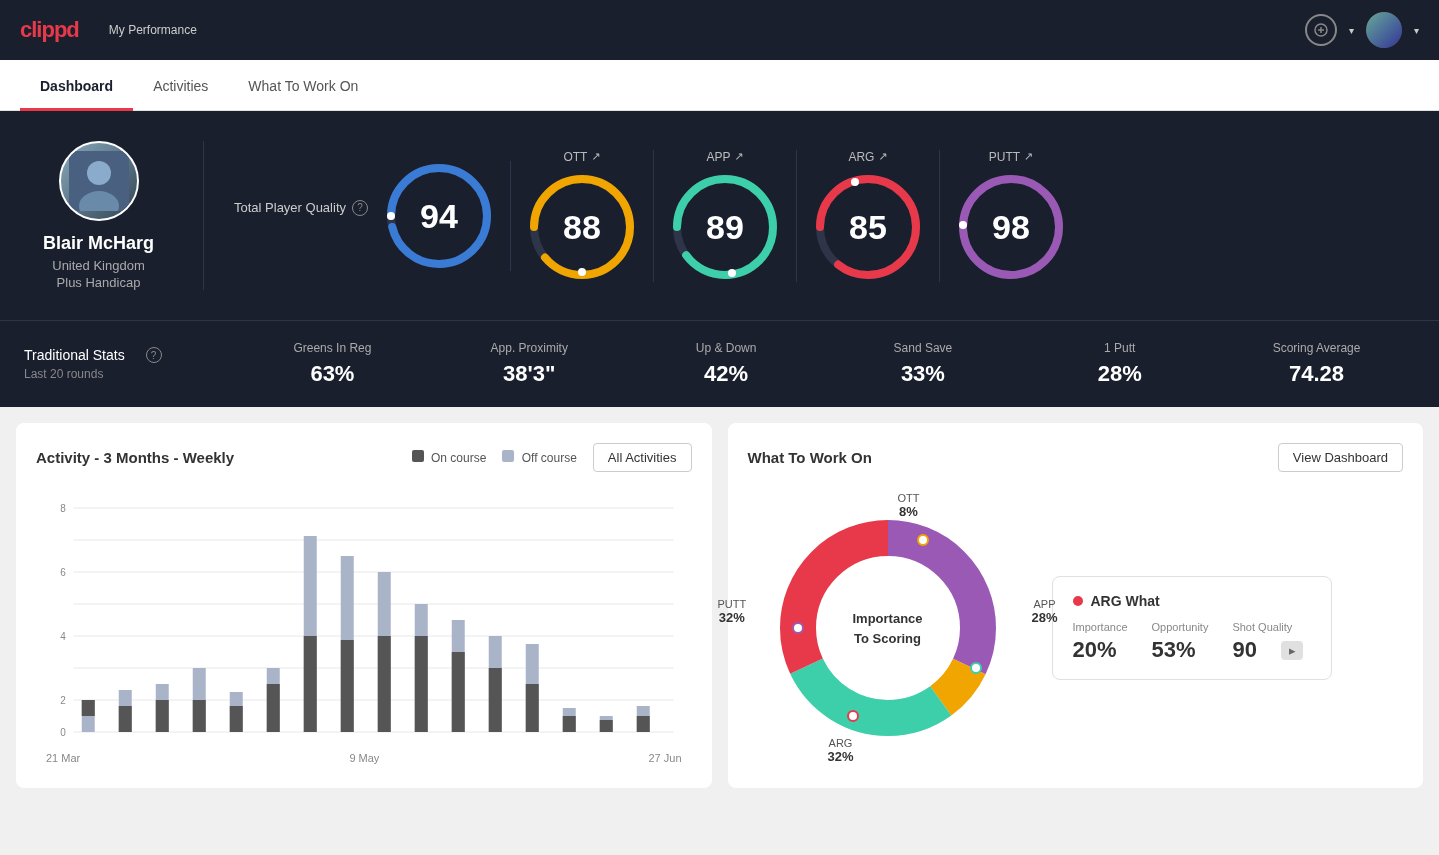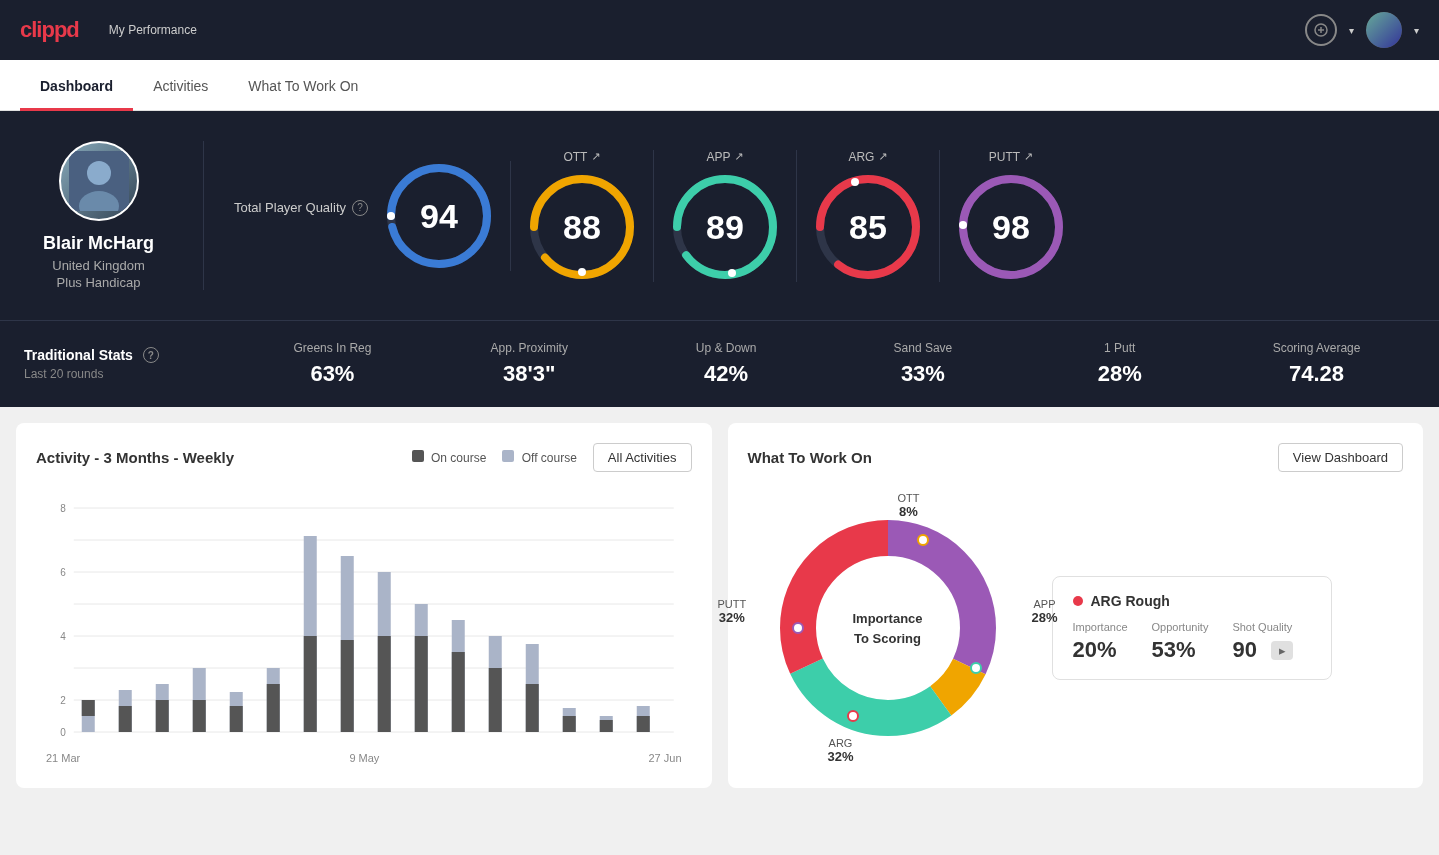--- a/index.html
+++ b/index.html
@@ -161,21 +161,21 @@
       padding: 20px 24px;
       display: flex;
       align-items: center;
       gap: 0;
       border-top: 1px solid #2e3548;
     }
     .ts-label-area {
       min-width: 180px;
       padding-right: 30px;
     }
-    .ts-label { font-size: 14px; font-weight: 700; color: #fff; display: flex; align-items: center; gap: 10px; }
+    .ts-label { font-size: 14px; font-weight: 400; color: #fff; display: flex; align-items: center; gap: 21px; }
     .ts-sublabel { font-size: 12px; color: #888; margin-top: 4px; }
     .ts-stats {
       flex: 1;
       display: flex;
       padding-left: 30px;
       gap: 0;
     }
     .ts-stat {
       flex: 1;
       display: flex;
@@ -606,34 +606,34 @@
           ARG<br><strong style="font-size:13px;font-weight:700;color:#333;">32%</strong>
         </div>
         <div style="position:absolute; top:110px; left:-30px; text-align:center; font-size:11px; color:#555;">
           PUTT<br><strong style="font-size:13px;font-weight:700;color:#333;">32%</strong>
         </div>
       </div>
 
       <div class="arg-card">
         <div class="arg-card-title">
           <span class="arg-dot"></span>
-          <span>ARG Rough</span>
+          <span>ARG What</span>
         </div>
         <div class="arg-metrics">
           <div>
             <div class="arg-metric-label">Importance</div>
             <div class="arg-metric-value">20%</div>
           </div>
           <div>
             <div class="arg-metric-label">Opportunity</div>
             <div class="arg-metric-value">53%</div>
           </div>
           <div>
             <div class="arg-metric-label">Shot Quality</div>
-            <div style="display:flex; align-items:center; gap:10px;">
+            <div style="display:flex; align-items:center; gap:20px;">
               <div class="arg-metric-value">90</div>
               <span class="quality-badge">▸</span>
             </div>
           </div>
         </div>
       </div>
     </div>
   </div>
 
 </div>

